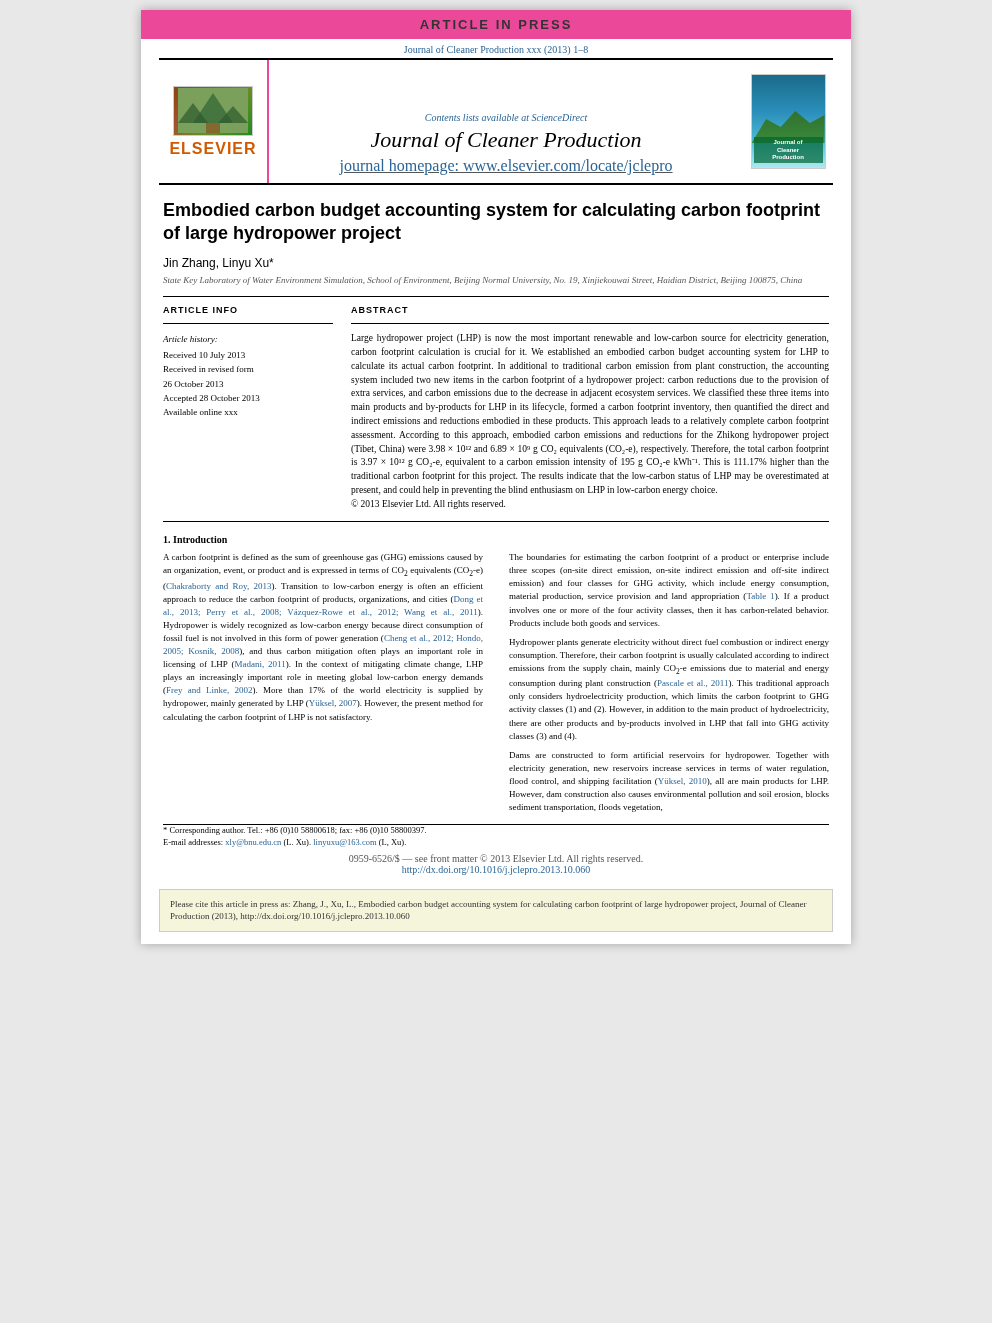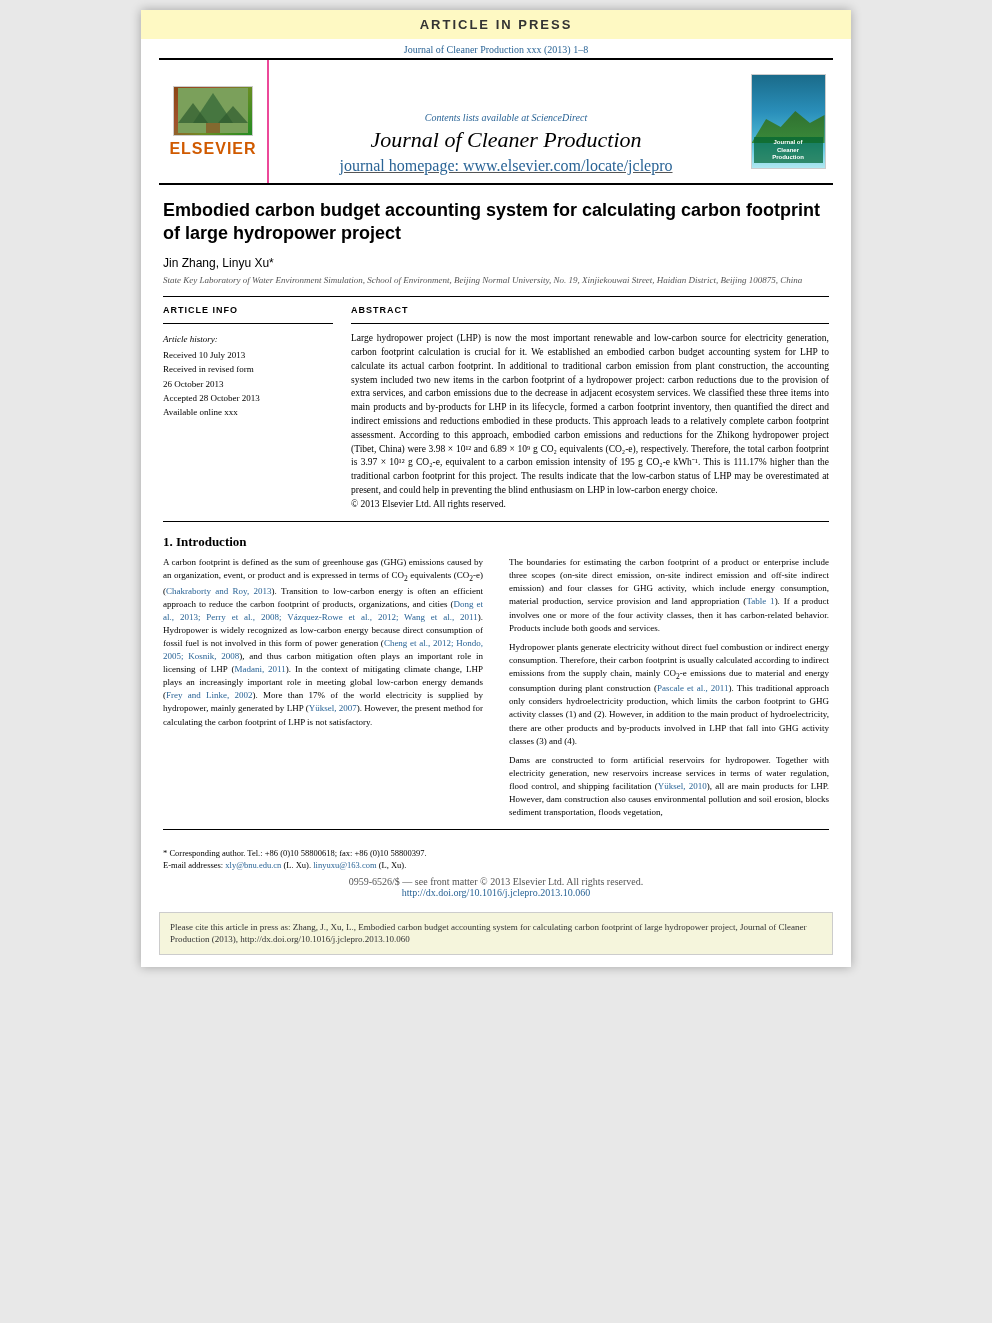--- a/index.html
+++ b/index.html
@@ -15,21 +15,21 @@
     }
     .page {
       width: 710px;
       background: #fff;
       margin: 10px auto;
       padding: 0;
       box-shadow: 0 0 10px rgba(0,0,0,0.3);
     }
     
     .article-in-press {
-      background: #fef9c3;
+      background: #ec4899;
       text-align: center;
       padding: 7px 0;
       font-size: 13px;
       font-weight: bold;
       letter-spacing: 2px;
       color: #333;
       font-family: Arial, sans-serif;
     }
     
     .journal-ref {
@@ -230,21 +230,21 @@
       line-height: 1.45;
       text-align: justify;
       color: #000;
     }
 
     
     .body-content {
       margin-top: 12px;
     }
     .section-title {
-      font-size: 13px;
+      font-size: 10px;
       font-weight: bold;
       margin-bottom: 6px;
       color: #000;
     }
 
     .two-col-body {
       display: flex;
       gap: 26px;
     }
     .body-col {
@@ -255,21 +255,21 @@
       color: #000;
     }
     .body-col .inline-ref {
       color: #2a6496;
     }
 
     
     .footnote-area {
       margin-top: 10px;
       border-top: 1px solid #000;
-      padding-top: 18px;
+      padding-top: 0;
       font-size: 8.5px;
       color: #000;
       line-height: 1.4;
     }
     .footnote-area .fn-ref {
       color: #2a6496;
     }
     
     .bottom-notice {
       background: #f5f5dc;

